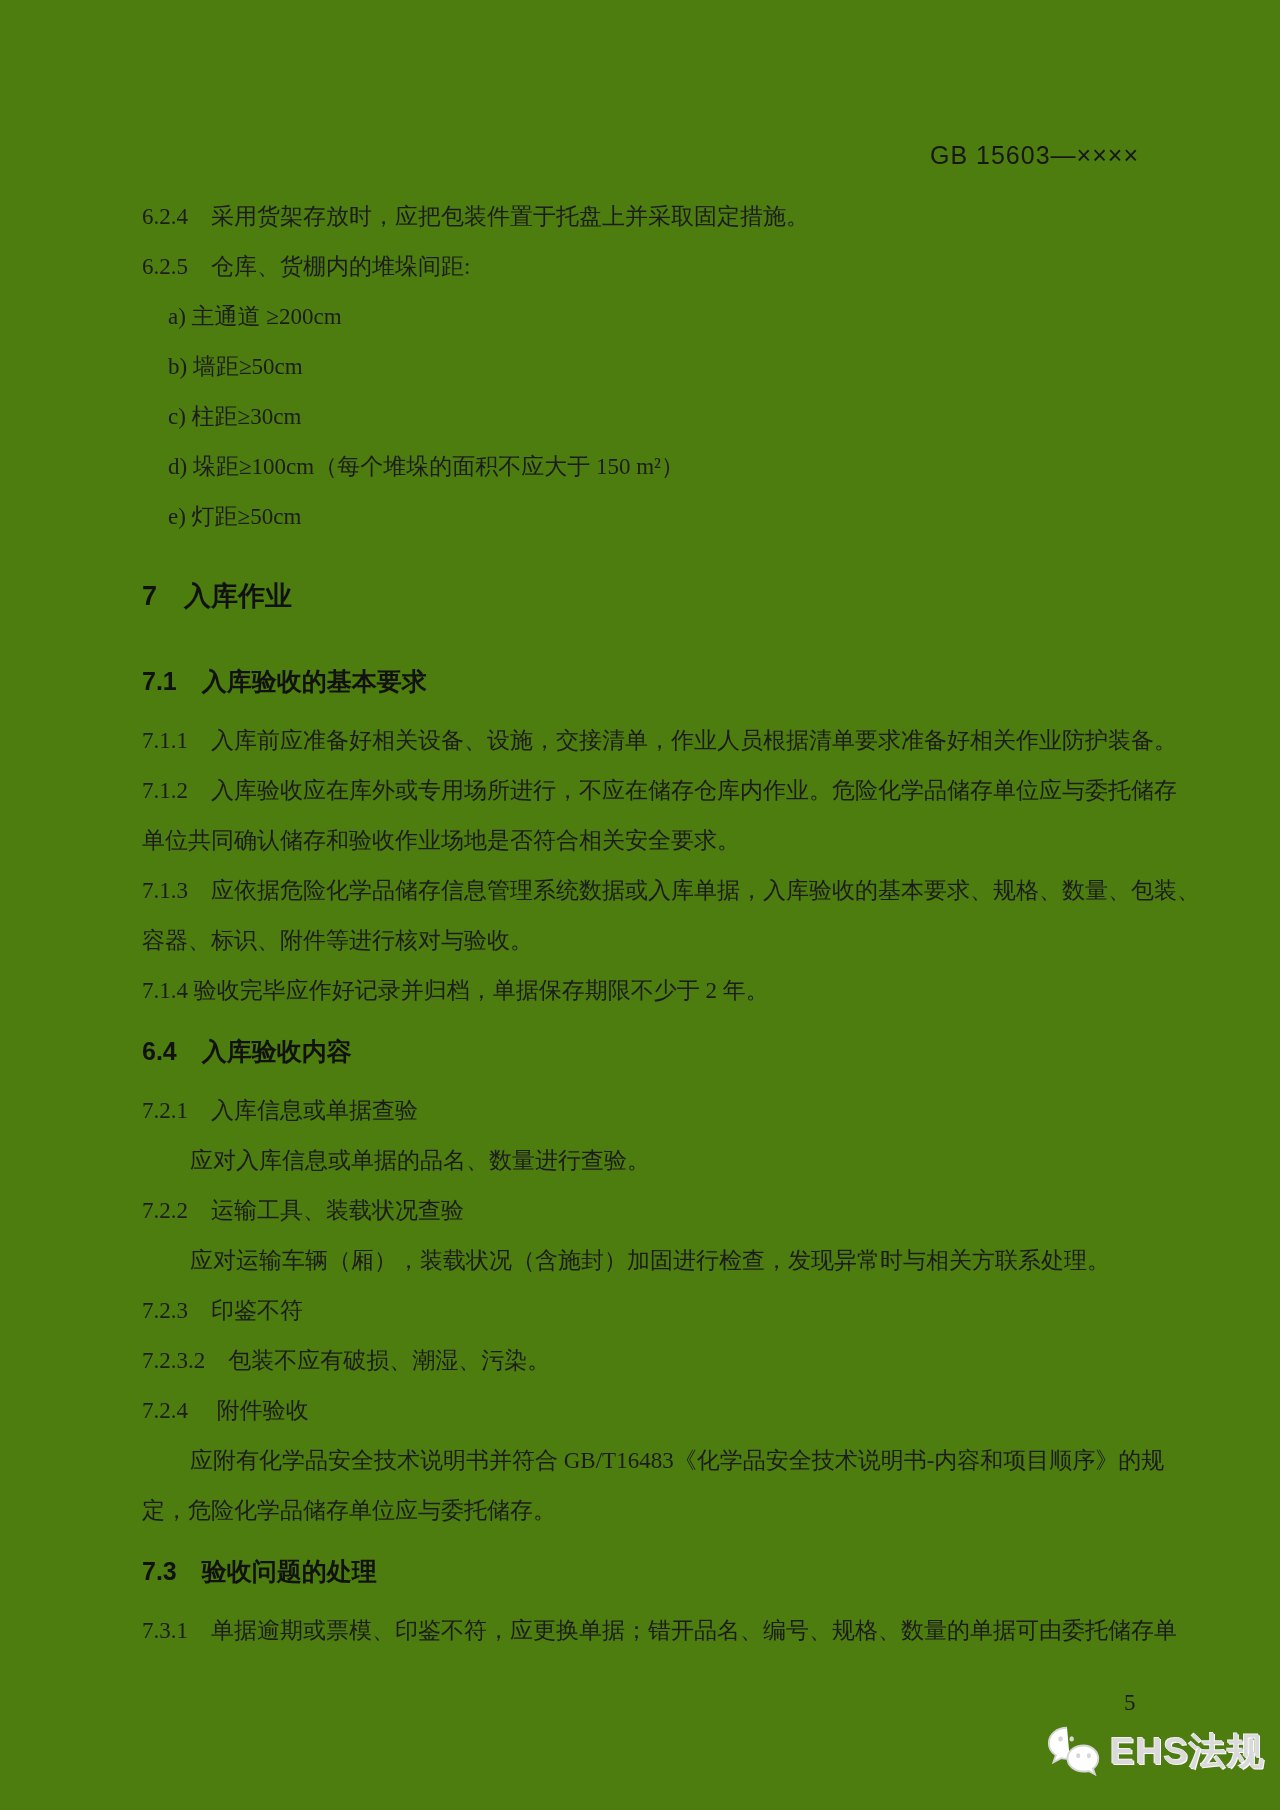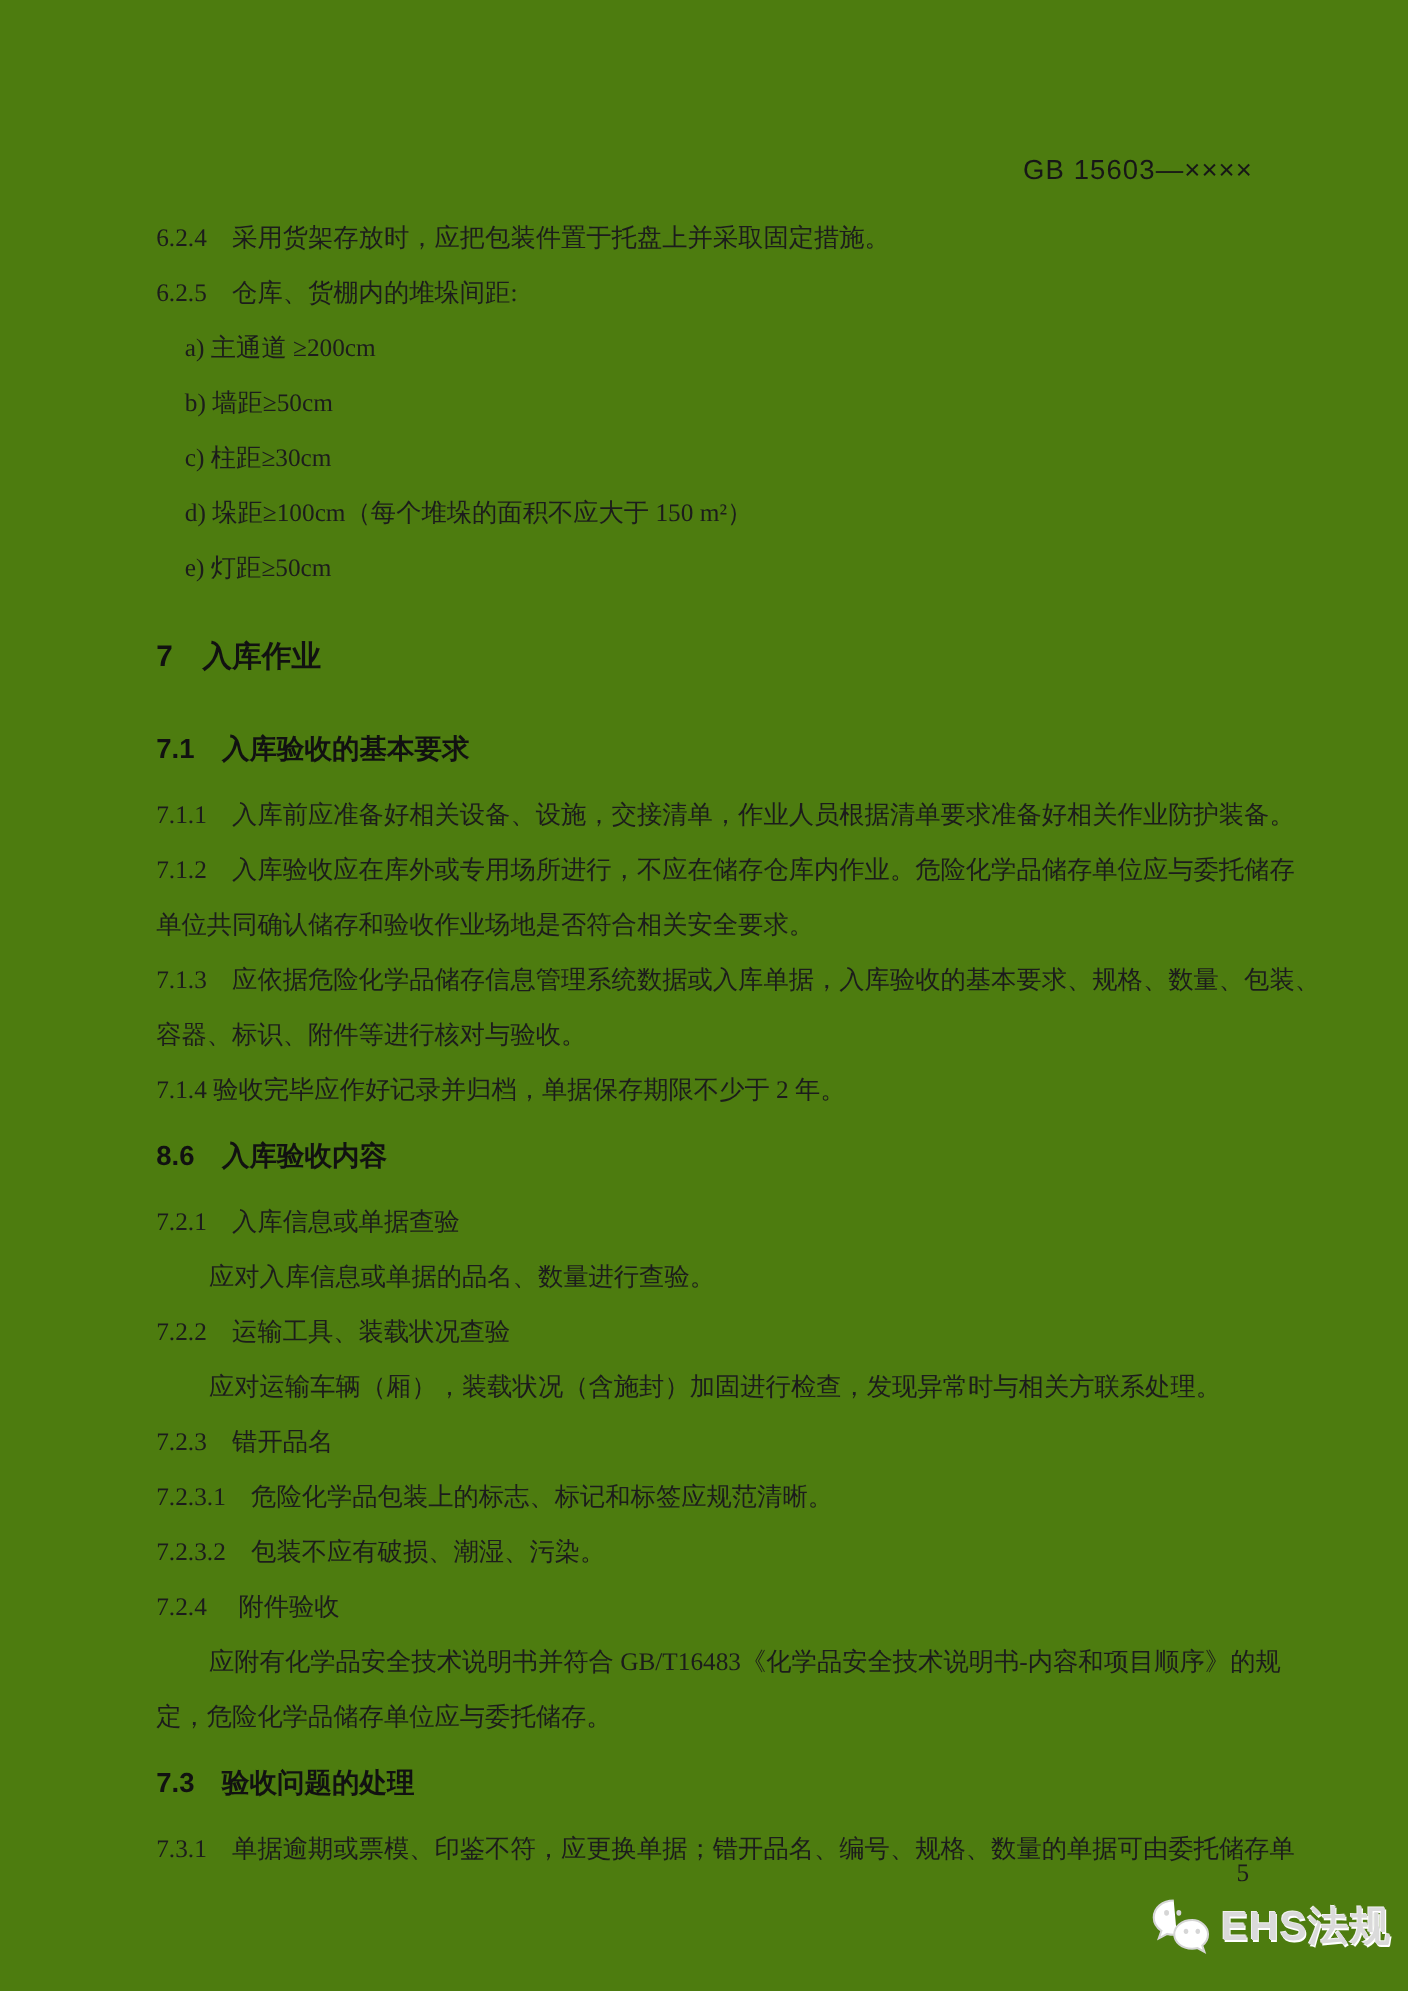--- a/index.html
+++ b/index.html
@@ -103,27 +103,26 @@
       <div class="line list">d) 垛距≥100cm（每个堆垛的面积不应大于 150 m²）</div>
       <div class="line list">e) 灯距≥50cm</div>
       <div class="line h1">7　入库作业</div>
       <div class="line h2">7.1　入库验收的基本要求</div>
       <div class="line body">7.1.1　入库前应准备好相关设备、设施，交接清单，作业人员根据清单要求准备好相关作业防护装备。</div>
       <div class="line body">7.1.2　入库验收应在库外或专用场所进行，不应在储存仓库内作业。危险化学品储存单位应与委托储存</div>
       <div class="line body">单位共同确认储存和验收作业场地是否符合相关安全要求。</div>
       <div class="line body">7.1.3　应依据危险化学品储存信息管理系统数据或入库单据，入库验收的基本要求、规格、数量、包装、</div>
       <div class="line body">容器、标识、附件等进行核对与验收。</div>
       <div class="line body">7.1.4 验收完毕应作好记录并归档，单据保存期限不少于 2 年。</div>
-      <div class="line h2">8.6　入库验收内容</div>
+      <div class="line h2">6.4　入库验收内容</div>
       <div class="line body">7.2.1　入库信息或单据查验</div>
       <div class="line indent">应对入库信息或单据的品名、数量进行查验。</div>
       <div class="line body">7.2.2　运输工具、装载状况查验</div>
       <div class="line indent">应对运输车辆（厢），装载状况（含施封）加固进行检查，发现异常时与相关方联系处理。</div>
-      <div class="line body">7.2.3　错开品名</div>
-      <div class="line body">7.2.3.1　危险化学品包装上的标志、标记和标签应规范清晰。</div>
+      <div class="line body">7.2.3　印鉴不符</div>
       <div class="line body">7.2.3.2　包装不应有破损、潮湿、污染。</div>
       <div class="line body">7.2.4　 附件验收</div>
       <div class="line indent">应附有化学品安全技术说明书并符合 GB/T16483《化学品安全技术说明书-内容和项目顺序》的规</div>
       <div class="line body">定，危险化学品储存单位应与委托储存。</div>
       <div class="line h2">7.3　验收问题的处理</div>
       <div class="line body">7.3.1　单据逾期或票模、印鉴不符，应更换单据；错开品名、编号、规格、数量的单据可由委托储存单</div>
     </main>
 
   <div class="page-number">5</div>
 

